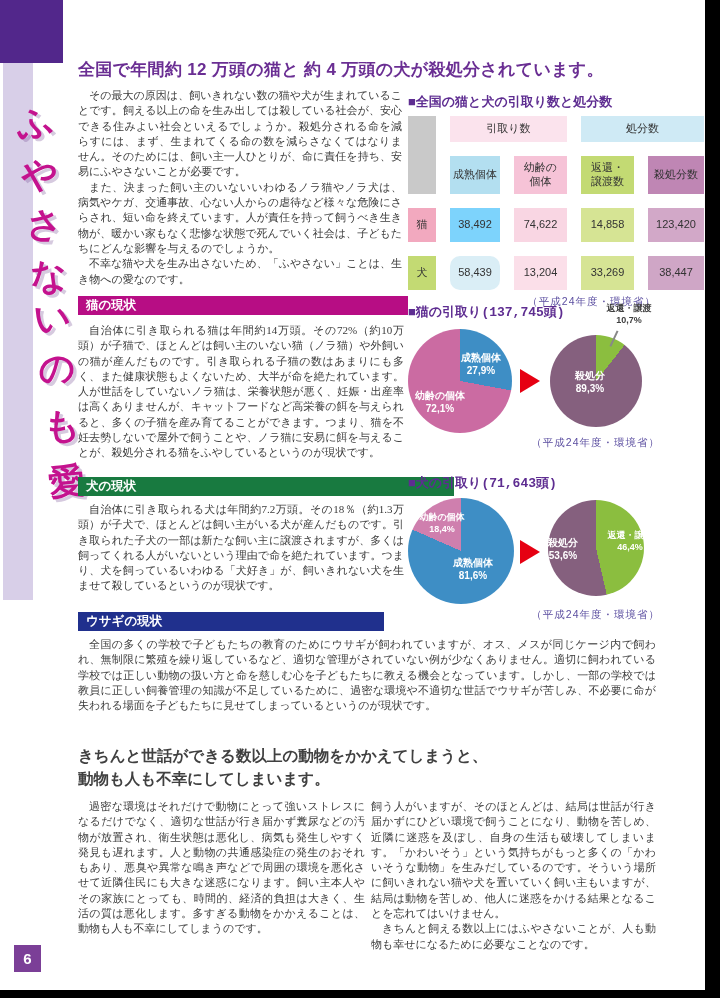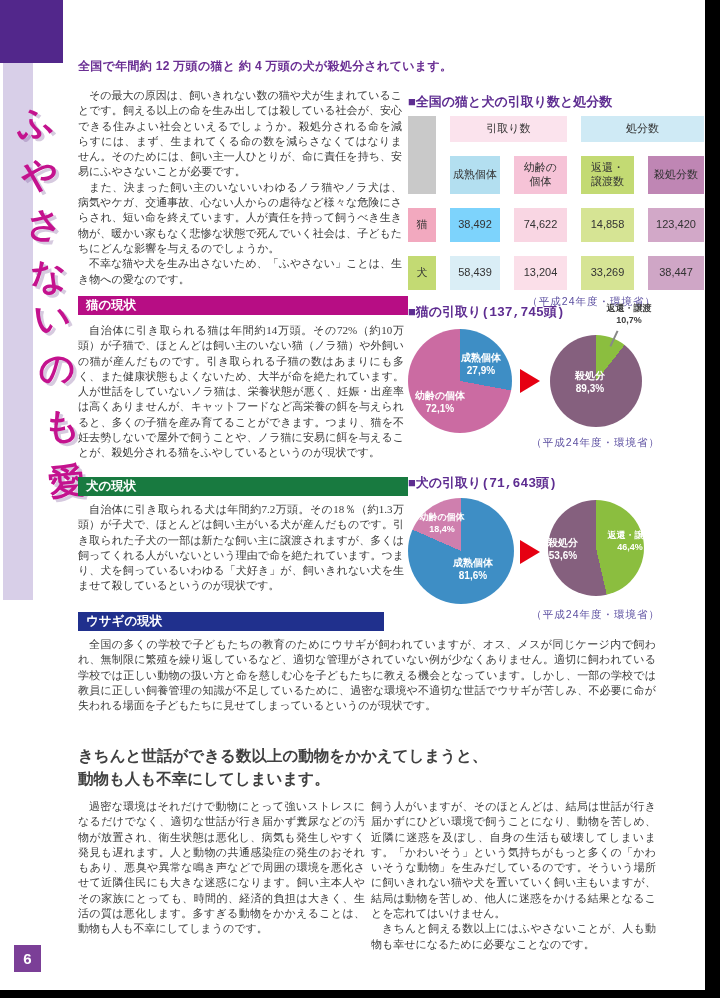--- a/index.html
+++ b/index.html
@@ -24,33 +24,33 @@
   .page-num {
     position:absolute; left:14px; top:945px; width:27px; height:27px; background:#7b3f97;
     color:#fff; font-family:"Liberation Sans",sans-serif; font-weight:bold; font-size:15px;
     display:flex; align-items:center; justify-content:center;
   }
 
   
   .main-title {
     position:absolute; left:78px; top:58px; width:575px;
     font-family:"Liberation Sans","DejaVu Sans",sans-serif; font-weight:bold;
-    font-size:12px; color:#6a2e93; letter-spacing:0.3px;
+    font-size:17px; color:#6a2e93; letter-spacing:0.3px;
   }
   .body-text { font-size:11px; line-height:15.3px; color:#3b3b3b; text-align:justify; }
   .body-text p { margin:0; text-indent:1em; }
   .body-text p.no-indent { text-indent:0; }
   .intro { position:absolute; left:78px; top:88px; width:324px; }
   .sec-bar {
     position:absolute; left:78px; height:19px; line-height:19px; padding-left:8px;
     font-family:"Liberation Sans",sans-serif; font-weight:bold; font-size:12.5px; color:#fff;
     box-sizing:border-box;
   }
   .cat-bar { top:296px; width:330px; background:#b70d84; }
-  .dog-bar { top:477px; width:330px; background:#187a40; }
+  .dog-bar { top:477px; width:376px; background:#187a40; }
   .rabbit-bar { top:612px; width:306px; background:#20308d; }
   .cat-body { position:absolute; left:78px; top:323px; width:326px; }
   .dog-body { position:absolute; left:78px; top:502px; width:326px; }
   .rabbit-body { position:absolute; left:78px; top:637px; width:578px; }
 
   
   .table-block { position:absolute; left:408px; top:93px; width:248px; font-family:"Liberation Sans",sans-serif; }
   .chart-title { font-family:Liberation Mono, monospace; font-weight:bold; font-size:13px; color:#5e2d91; }
   .dtable {
     margin-top:5px; display:grid;
@@ -66,21 +66,21 @@
   .c-g1 { grid-column:2/4; grid-row:1; background:#fbe3ed; }
   .c-g2 { grid-column:4/6; grid-row:1; background:#cfeaf5; }
   .c-h1 { grid-column:2; grid-row:2; background:#b3dff0; }
   .c-h2 { grid-column:3; grid-row:2; background:#f6c3d7; }
   .c-h3 { grid-column:4; grid-row:2; background:#c3da73; }
   .c-h4 { grid-column:5; grid-row:2; background:#bf86b4; }
   .c-cat { grid-column:1; grid-row:3; background:#f2a9bf; }
   .c-dog { grid-column:1; grid-row:4; background:#c3da73; }
   .c-c1 { background:#7dd3fc; } .c-c2 { background:#f9d6e3; }
   .c-c3 { background:#d6e494; } .c-c4 { background:#d2a8c8; }
-  .c-d1 { background:#daeef6; } .c-d2 { background:#fbdfe9; }
+  .c-d1 { background:#daeef6;border-radius:10px; } .c-d2 { background:#fbdfe9; }
   .c-d3 { background:#d6e494; } .c-d4 { background:#cfa6c6; }
   .src-note { margin-top:5px; text-align:right; font-size:10.5px; color:#5b4ea0; letter-spacing:1px; }
 
   
   .chart-block { position:absolute; left:408px; width:252px; }
   .cat-charts { top:303px; height:164px; }
   .dog-charts { top:474px; height:166px; }
   .pie { position:absolute; border-radius:50%; }
   .pie-catl { left:0; top:26px; width:104px; height:104px; }
   .pie-catr { left:142px; top:32px; width:92px; height:92px; }

